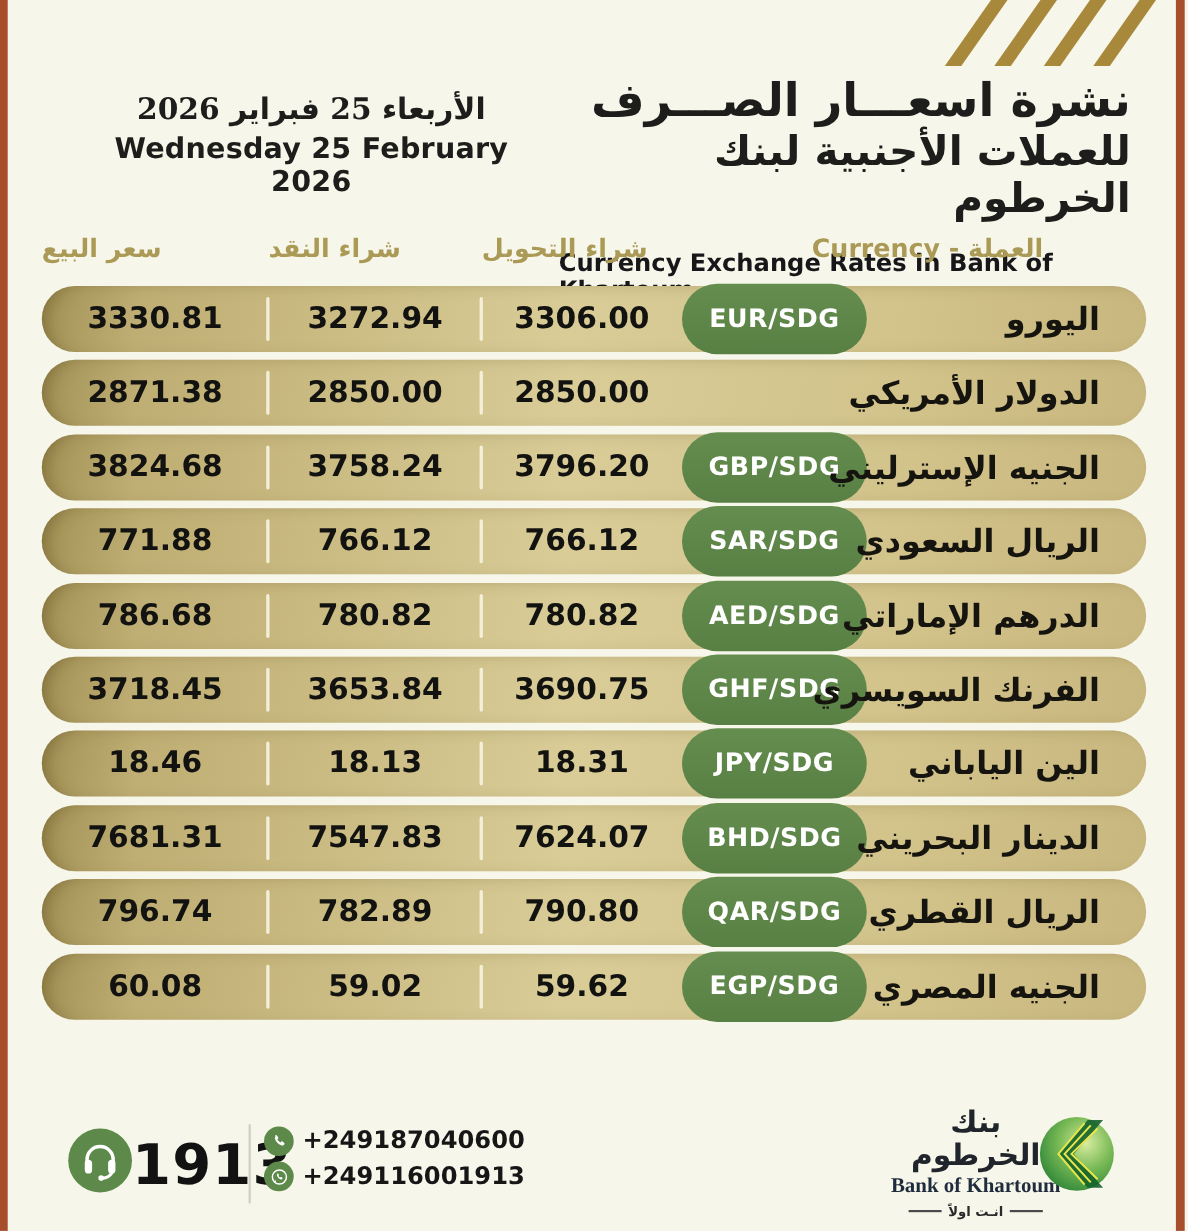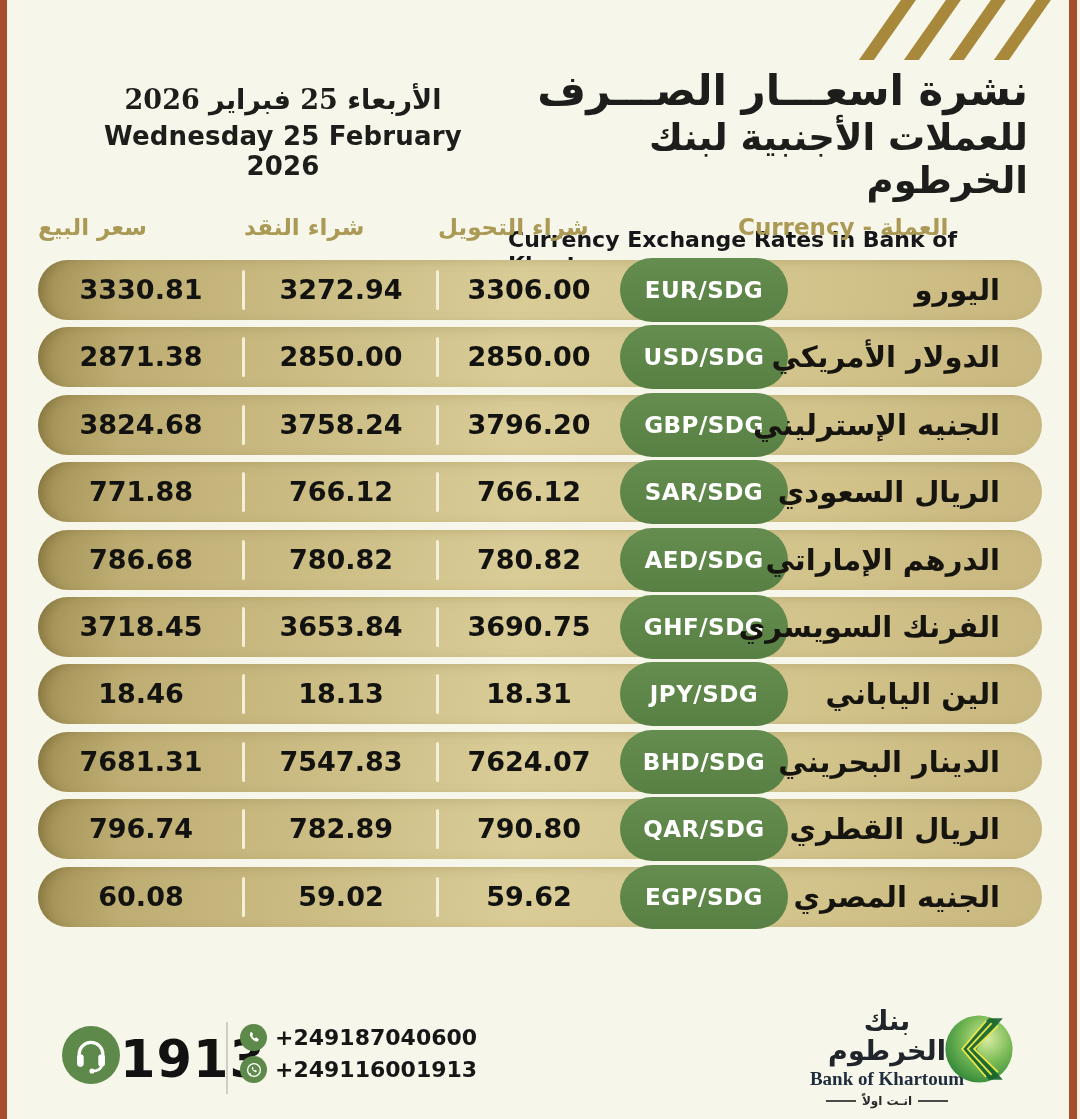--- a/index.html
+++ b/index.html
@@ -127,21 +127,20 @@
       <div class="badge">EUR/SDG</div>
       <div class="name-ar" dir="rtl">اليورو</div>
     </div>
 
     <div class="row">
       <div class="cell c-sell">2871.38</div>
       <div class="vsep s1"></div>
       <div class="cell c-cash">2850.00</div>
       <div class="vsep s2"></div>
       <div class="cell c-transfer">2850.00</div>
-      <div class="badge">USD/SDG</div>
       <div class="name-ar" dir="rtl">الدولار الأمريكي</div>
     </div>
 
     <div class="row">
       <div class="cell c-sell">3824.68</div>
       <div class="vsep s1"></div>
       <div class="cell c-cash">3758.24</div>
       <div class="vsep s2"></div>
       <div class="cell c-transfer">3796.20</div>
       <div class="badge">GBP/SDG</div>

